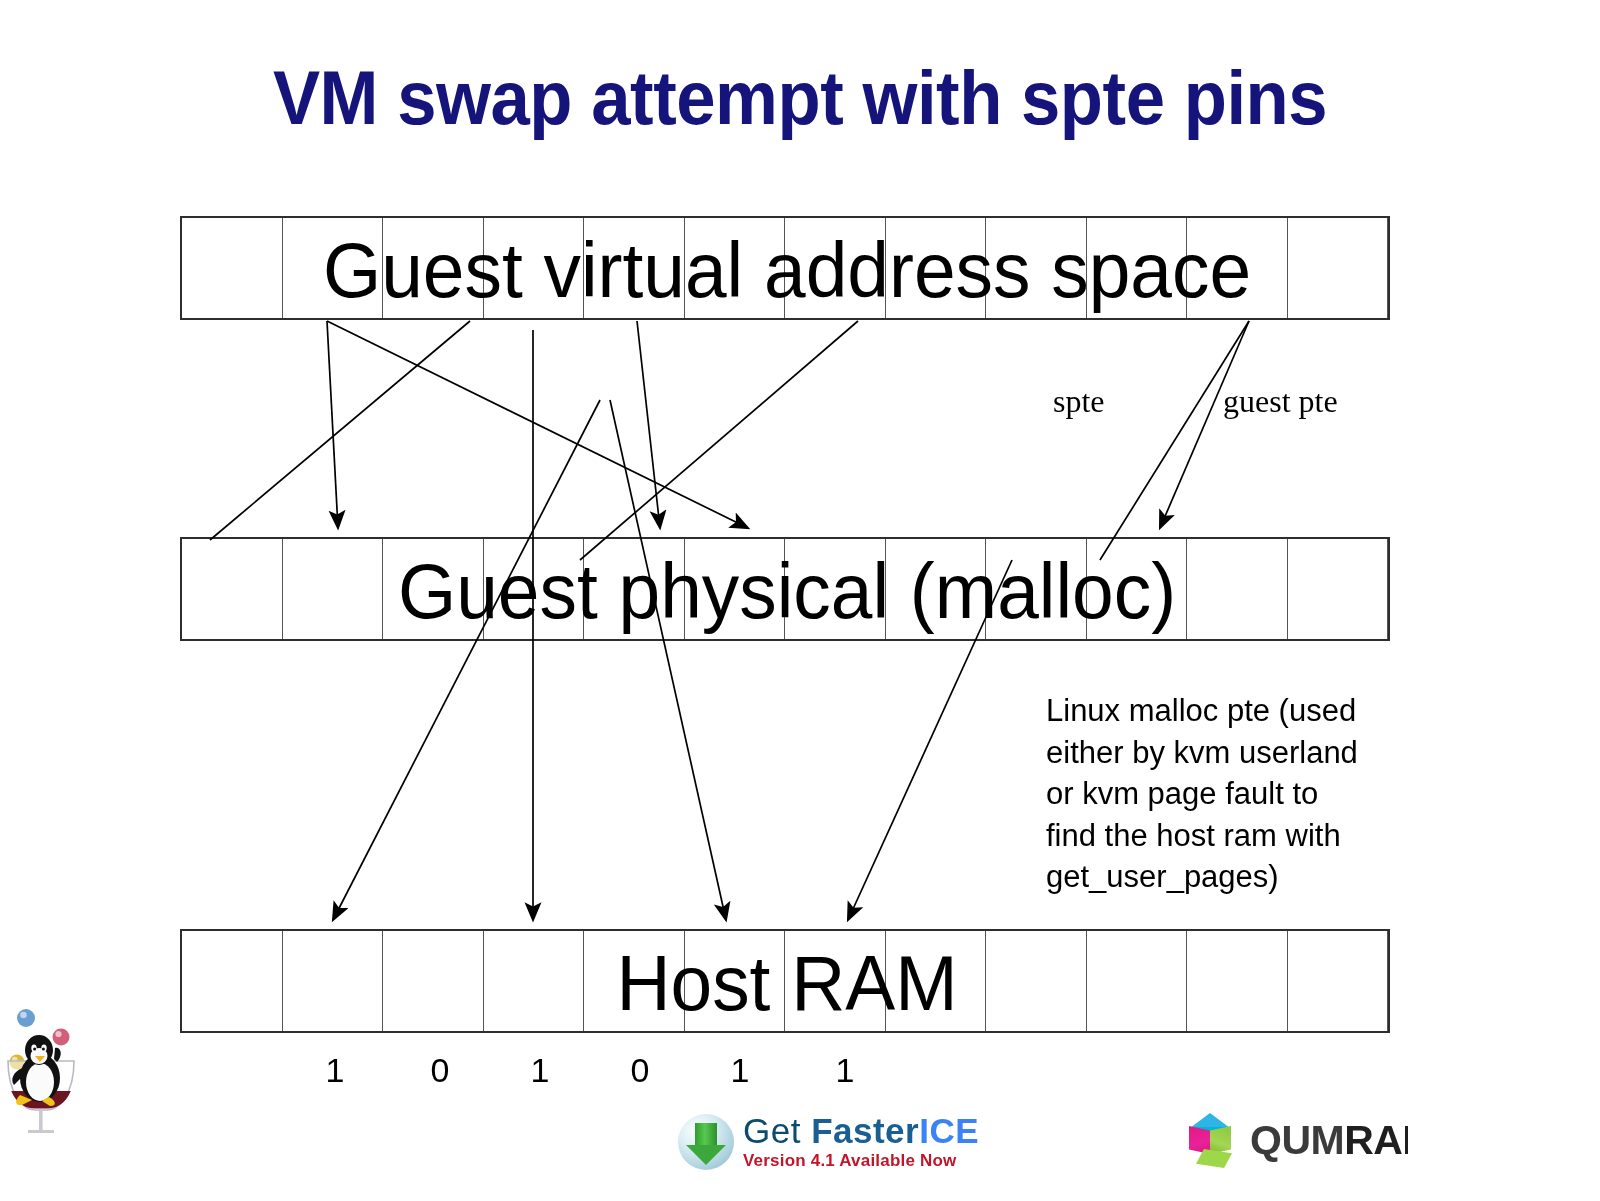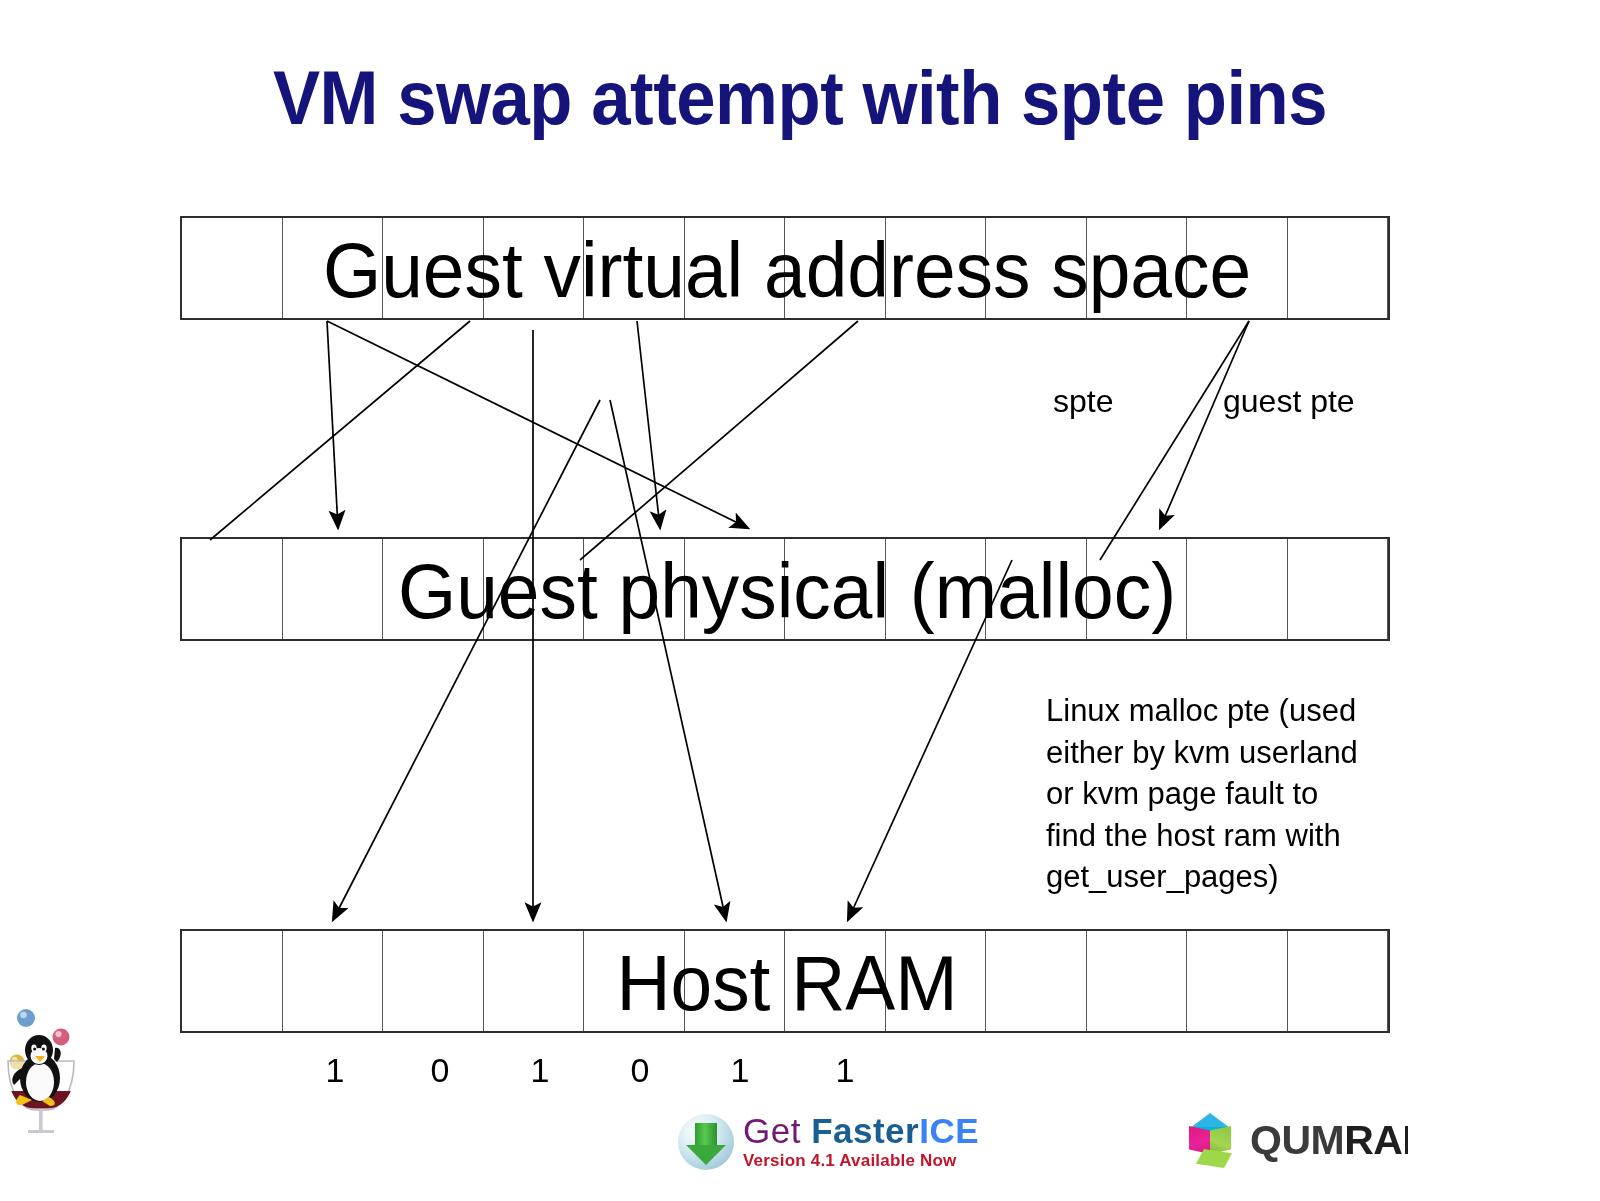--- a/index.html
+++ b/index.html
@@ -81,21 +81,21 @@
     left: 0;
     top: 0;
     width: 1600px;
     height: 1201px;
     pointer-events: none;
   }
 
   
   .anno {
     position: absolute;
-    font-family: Liberation Sans, sans-serif;
+    font-family: Liberation Serif, serif;
     color: #000000;
     white-space: nowrap;
     text-align: right;
   }
   #label-spte {
     left: 1053px;
     top: 383px;
     font-size: 32px;
   }
   #label-guestpte {
@@ -184,21 +184,21 @@
   #solidice .si-text {
     margin-left: 9px;
     line-height: 1;
   }
   #solidice .si-main {
     font-family: "Liberation Sans", sans-serif;
     font-size: 35px;
     line-height: 36px;
     letter-spacing: 0.5px;
   }
-  #solidice .si-get   { color: #701a75; font-weight: normal; }
+  #solidice .si-get   { color: #0c4a6e; font-weight: normal; }
   #solidice .si-solid { color: #1a5f93; font-weight: bold; }
   #solidice .si-ice   { color: #3b82f6; font-weight: bold; }
   #solidice .si-sub {
     font-family: "Liberation Sans", sans-serif;
     font-size: 17px;
     line-height: 20px;
     font-weight: bold;
     color: #c2152a;
     margin-top: 2px;
     letter-spacing: 0.2px;

